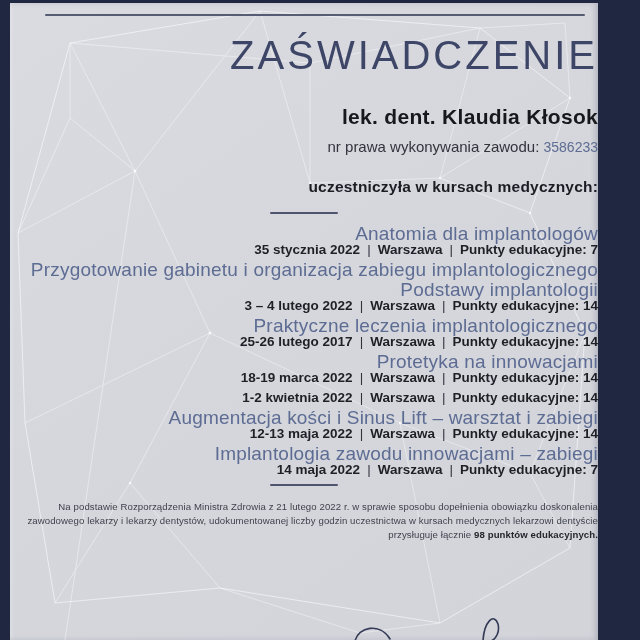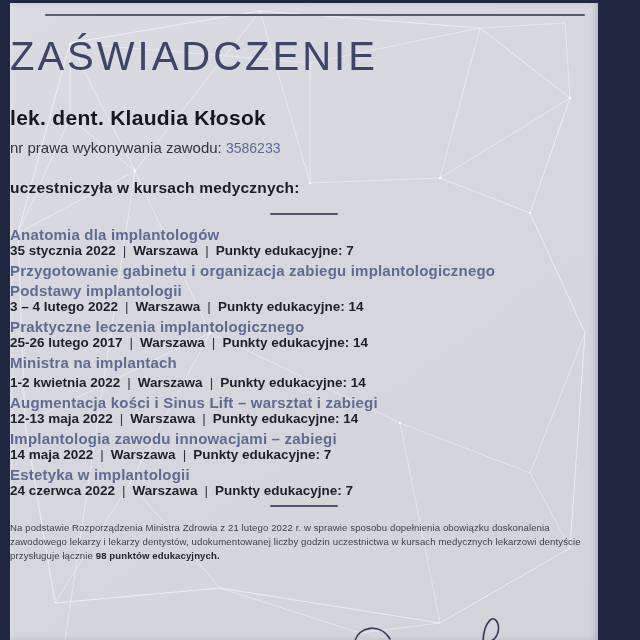--- a/index.html
+++ b/index.html
@@ -12,38 +12,38 @@
     position:absolute;left:10px;top:3px;width:588px;height:637px;
     background:linear-gradient(145deg,#dadbe1 0%,#d6d7dd 45%,#d3d4da 100%);
     box-shadow:inset -3px 0 5px rgba(40,45,70,.18), inset 2px 0 3px rgba(255,255,255,.25);
     overflow:hidden;
   }
   .mesh{position:absolute;left:0;top:0;width:100%;height:100%;pointer-events:none;}
   .top-rule{
     position:absolute;left:35px;top:11px;width:540px;height:2px;
     background:#565d72;border-radius:1px;
   }
-  .content{position:relative;text-align:left;padding-top:17px;margin-top:16px;}
+  .content{position:relative;text-align:right;padding-top:32px;}
   .title{
     font-size:40px;font-weight:300;letter-spacing:3px;line-height:1;
     color:var(--title_blue,#3e4668);
   }
   .name{
     margin-top:30px;font-size:21px;font-weight:bold;color:#17181c;letter-spacing:.3px;
   }
   .license{margin-top:9px;font-size:15px;color:#33343c;}
   .license .num{color:var(--course_blue,#5d6c93);font-size:14px;}
   .subtitle{margin-top:23px;font-size:15.5px;font-weight:bold;color:#1c1d24;letter-spacing:.2px;}
   .sep{
     width:68px;height:2px;background:#4e556c;margin:16px auto 12px auto;border-radius:1px;
   }
   .sep.bottom{margin:6px auto 14px auto;}
   .course{margin-bottom:4px;}
   .course-title{
-    font-size:15px;font-weight:700;line-height:16px;
+    font-size:19px;font-weight:400;line-height:16px;
     color:var(--course_blue,#5d6c93);letter-spacing:.2px;
   }
   .course-detail{
     font-size:13.5px;font-weight:bold;line-height:16px;color:#1e2027;
   }
   .course-detail .pipe{margin:0 7px;font-weight:400;color:#30323c;}
   .footer{margin-top:2px;font-size:9.6px;color:#3f424c;line-height:14px;letter-spacing:.1px;}
   .footer .l{white-space:nowrap;}
   .footer b{color:#24262e;}
   .sig{position:absolute;left:0;bottom:0;width:100%;height:40px;pointer-events:none;}
@@ -140,36 +140,33 @@
         </div>
         <div class="course">
           <div class="course-title">Podstawy implantologii</div>
           <div class="course-detail"><span>3 – 4 lutego 2022</span><span class="pipe">|</span><span>Warszawa</span><span class="pipe">|</span><span>Punkty edukacyjne: 14</span></div>
         </div>
         <div class="course">
           <div class="course-title">Praktyczne leczenia implantologicznego</div>
           <div class="course-detail"><span>25-26 lutego 2017</span><span class="pipe">|</span><span>Warszawa</span><span class="pipe">|</span><span>Punkty edukacyjne: 14</span></div>
         </div>
         <div class="course">
-          <div class="course-title">Ministra na implantach</div>
+          <div class="course-title">Protetyka na innowacjami</div>
+          <div class="course-detail"><span>18-19 marca 2022</span><span class="pipe">|</span><span>Warszawa</span><span class="pipe">|</span><span>Punkty edukacyjne: 14</span></div>
         </div>
         <div class="course">
           <div class="course-detail"><span>1-2 kwietnia 2022</span><span class="pipe">|</span><span>Warszawa</span><span class="pipe">|</span><span>Punkty edukacyjne: 14</span></div>
         </div>
         <div class="course">
           <div class="course-title">Augmentacja kości i Sinus Lift – warsztat  i zabiegi</div>
           <div class="course-detail"><span>12-13 maja 2022</span><span class="pipe">|</span><span>Warszawa</span><span class="pipe">|</span><span>Punkty edukacyjne: 14</span></div>
         </div>
         <div class="course">
           <div class="course-title">Implantologia zawodu innowacjami – zabiegi</div>
           <div class="course-detail"><span>14 maja 2022</span><span class="pipe">|</span><span>Warszawa</span><span class="pipe">|</span><span>Punkty edukacyjne: 7</span></div>
-        </div>
-        <div class="course">
-          <div class="course-title">Estetyka w implantologii</div>
-          <div class="course-detail"><span>24 czerwca 2022</span><span class="pipe">|</span><span>Warszawa</span><span class="pipe">|</span><span>Punkty edukacyjne: 7</span></div>
         </div>
       </div>
 
     <div class="sep bottom"></div>
 
     <div class="footer">
       <div class="l">Na podstawie Rozporządzenia Ministra Zdrowia z 21 lutego 2022 r. w sprawie sposobu dopełnienia obowiązku doskonalenia</div>
       <div class="l">zawodowego lekarzy i lekarzy dentystów, udokumentowanej liczby godzin uczestnictwa w kursach medycznych lekarzowi dentyście</div>
       <div class="l"><span>przysługuje łącznie </span><b>98 punktów edukacyjnych.</b></div>
     </div>

